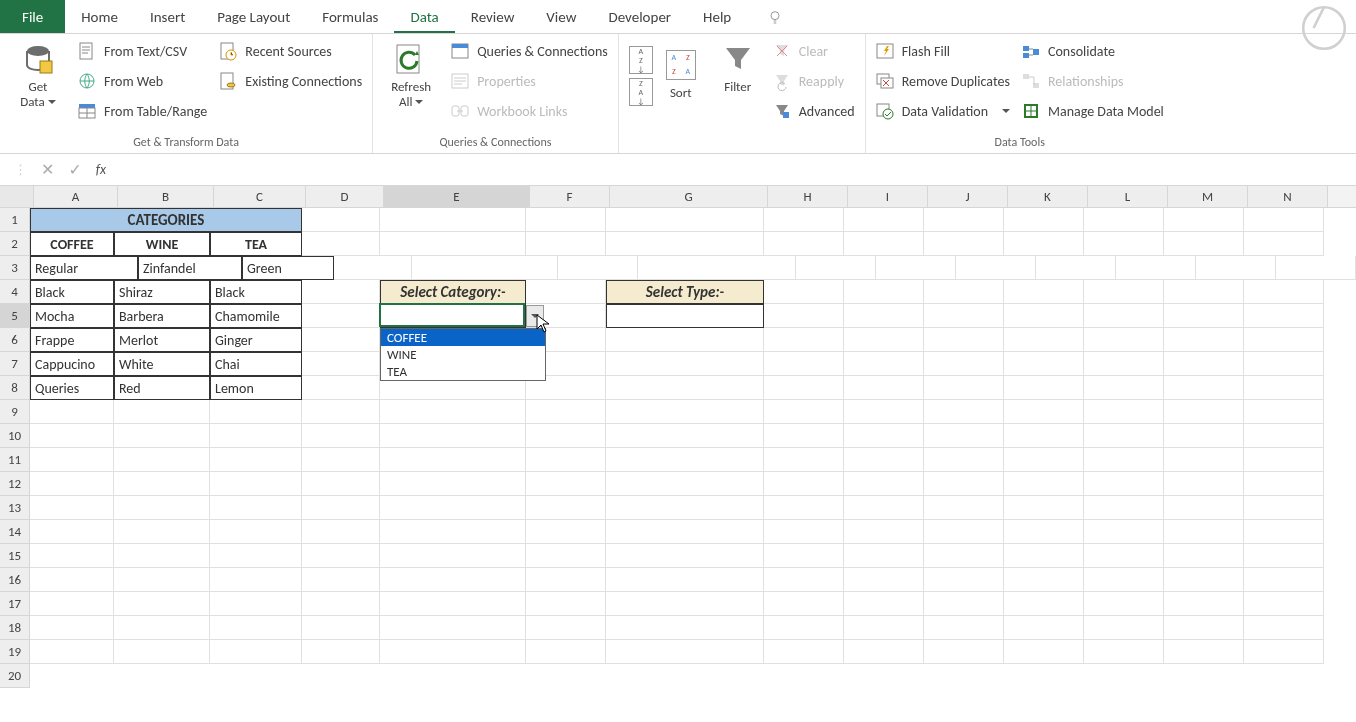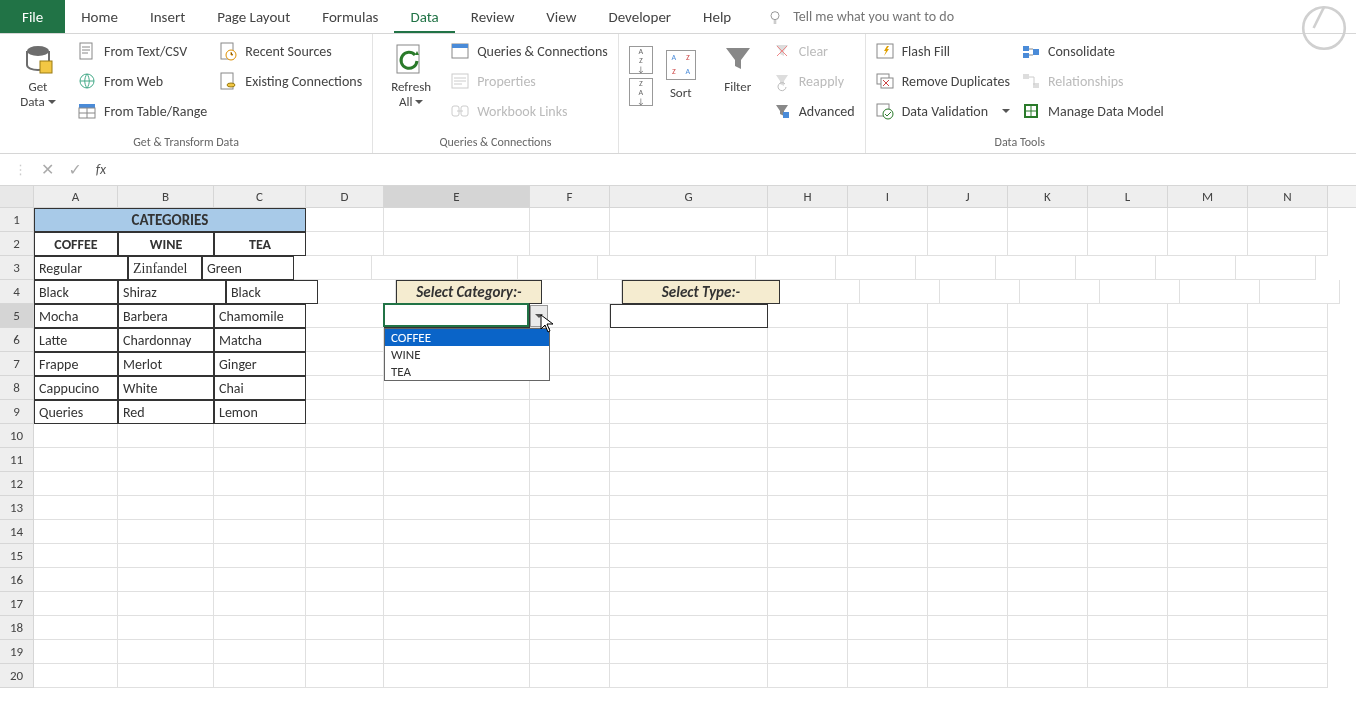--- a/index.html
+++ b/index.html
@@ -93,21 +93,20 @@
   <div class="tab active">Data</div>
   <div class="tab">Review</div>
   <div class="tab">View</div>
   <div class="tab">Developer</div>
   <div class="tab">Help</div>
   <div class="tellme-wrap">
     <svg viewBox="0 0 24 24">
         <circle cx="12" cy="10" r="6"></circle>
         <path d="M10 18h4M10 21h4"></path>
       </svg>
-    <input class="tellme-input" placeholder="Tell me what you want to do" style="">
   </div>
 </div>
 <div class="app-logo">
   <svg viewBox="0 0 60 60">
       <circle cx="30" cy="30" r="24"></circle>
       <path d="M30 6 L18 30"></path>
     </svg>
 </div>
 
 <div class="ribbon">
@@ -439,38 +438,38 @@
           <div class="cell" style="width: 158px;"></div>
           <div class="cell" style="width: 80px;"></div>
           <div class="cell" style="width: 80px;"></div>
           <div class="cell" style="width: 80px;"></div>
           <div class="cell" style="width: 80px;"></div>
           <div class="cell" style="width: 80px;"></div>
           <div class="cell" style="width: 80px;"></div>
           <div class="cell" style="width: 80px;"></div>
         </div>
         <div class="cell-row">
-          <div class="cell t-cell" style="width: 94px;">Regular</div>
-          <div class="cell t-cell" style="width: 74px; font-family: Liberation Serif, serif;">Zinfandel</div>
+          <div class="cell t-cell" style="width: 108px;">Regular</div>
+          <div class="cell t-cell" style="width: 104px;">Zinfandel</div>
           <div class="cell t-cell" style="width: 92px;">Green</div>
           <div class="cell" style="width: 78px;"></div>
           <div class="cell" style="width: 146px;"></div>
           <div class="cell" style="width: 80px;"></div>
           <div class="cell" style="width: 158px;"></div>
           <div class="cell" style="width: 80px;"></div>
           <div class="cell" style="width: 80px;"></div>
           <div class="cell" style="width: 80px;"></div>
           <div class="cell" style="width: 80px;"></div>
           <div class="cell" style="width: 80px;"></div>
           <div class="cell" style="width: 80px;"></div>
           <div class="cell" style="width: 80px;"></div>
         </div>
         <div class="cell-row">
           <div class="cell t-cell" style="width: 84px;">Black</div>
-          <div class="cell t-cell" style="width: 108px;">Shiraz</div>
+          <div class="cell t-cell" style="width: 96px;">Shiraz</div>
           <div class="cell t-cell" style="width: 92px;">Black</div>
           <div class="cell" style="width: 78px;"></div>
           <div class="cell prompt-hdr" style="width: 146px;">Select Category:-</div>
           <div class="cell" style="width: 80px;"></div>
           <div class="cell prompt-hdr" style="width: 158px;">Select Type:-</div>
           <div class="cell" style="width: 80px;"></div>
           <div class="cell" style="width: 80px;"></div>
           <div class="cell" style="width: 80px;"></div>
           <div class="cell" style="width: 80px;"></div>
           <div class="cell" style="width: 80px;"></div>
@@ -478,36 +477,20 @@
           <div class="cell" style="width: 80px;"></div>
         </div>
         <div class="cell-row">
           <div class="cell t-cell" style="width: 84px;">Mocha</div>
           <div class="cell t-cell" style="width: 96px;">Barbera</div>
           <div class="cell t-cell" style="width: 92px;">Chamomile</div>
           <div class="cell" style="width: 78px;"></div>
           <div class="cell prompt-cell" style="width: 146px;"></div>
           <div class="cell" style="width: 80px;"></div>
           <div class="cell prompt-cell" style="width: 158px;"></div>
-          <div class="cell" style="width: 80px;"></div>
-          <div class="cell" style="width: 80px;"></div>
-          <div class="cell" style="width: 80px;"></div>
-          <div class="cell" style="width: 80px;"></div>
-          <div class="cell" style="width: 80px;"></div>
-          <div class="cell" style="width: 80px;"></div>
-          <div class="cell" style="width: 80px;"></div>
-        </div>
-        <div class="cell-row">
-          <div class="cell t-cell" style="width: 84px;">Latte</div>
-          <div class="cell t-cell" style="width: 96px;">Chardonnay</div>
-          <div class="cell t-cell" style="width: 92px;">Matcha</div>
-          <div class="cell" style="width: 78px;"></div>
-          <div class="cell" style="width: 146px;"></div>
-          <div class="cell" style="width: 80px;"></div>
-          <div class="cell" style="width: 158px;"></div>
           <div class="cell" style="width: 80px;"></div>
           <div class="cell" style="width: 80px;"></div>
           <div class="cell" style="width: 80px;"></div>
           <div class="cell" style="width: 80px;"></div>
           <div class="cell" style="width: 80px;"></div>
           <div class="cell" style="width: 80px;"></div>
           <div class="cell" style="width: 80px;"></div>
         </div>
         <div class="cell-row">
           <div class="cell t-cell" style="width: 84px;">Frappe</div>

